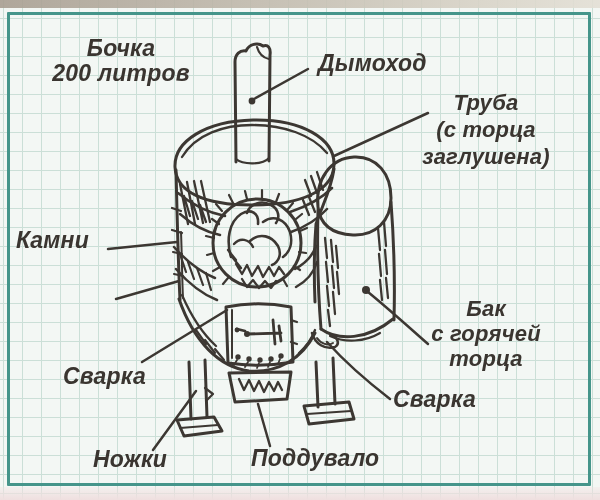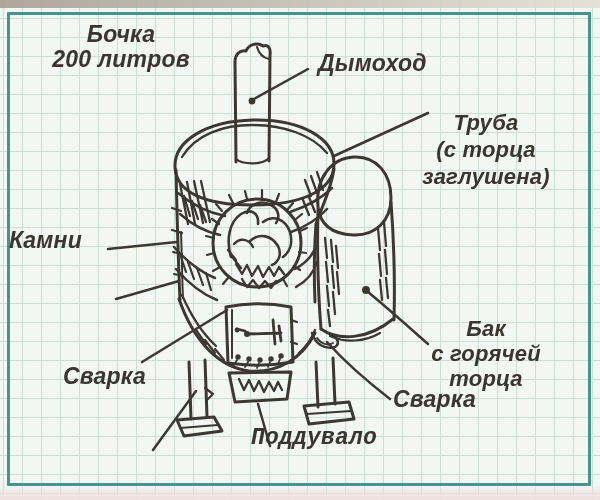--- a/index.html
+++ b/index.html
@@ -26,21 +26,21 @@
     position:absolute;left:7px;top:12px;width:584px;height:474px;
     box-sizing:border-box;border:3px solid #45958a;border-radius:1px;
   }
   svg.sketch{position:absolute;left:0;top:0;width:600px;height:500px;}
   .lbl{
     position:absolute;color:#3a3530;
     font-style:italic;font-weight:700;font-size:23px;line-height:25px;
     letter-spacing:.2px;white-space:pre-line;
   }
   .lbl.center{text-align:center;}
-  .lbl.small{font-size:22px;margin-top:20px;}
+  .lbl.small{font-size:22px;}
   .lbl-pipe{line-height:27px;}
 </style>
 </head>
 <body>
 
 <div class="scene">
 
   <div class="edge-top"></div>
   <div class="edge-bottom"></div>
   <div class="frame"></div>
@@ -145,36 +145,37 @@
       <path d="M108,249 L177,242"></path>
       <path d="M116,299 L179,281"></path>
       <path d="M142,362 L227,310"></path>
       <path d="M153,450 L196,391"></path>
       <path d="M258,404 L270,446"></path>
       <path d="M327,342 C345,362 368,382 390,399"></path>
       <path d="M368,292 C390,310 412,330 428,344"></path>
     </g>
   </svg>
 
-  <div class="lbl center" style="left:21px;top:22px;width:200px;">Бочка
+  <div class="lbl center" style="left:21px;top:36px;width:200px;">Бочка
 200 литров</div>
 
   <div class="lbl" style="left:318px;top:51px;">Дымоход</div>
 
   <div class="lbl center small lbl-pipe" style="left:396px;top:89px;width:180px;">Труба
 (с торца
 заглушена)</div>
 
-  <div class="lbl" style="left:9px;top:228px;">Камни</div>
+  <div class="lbl" style="left:16px;top:228px;">Камни</div>
 
 
   <div class="lbl" style="left:63px;top:364px;">Сварка</div>
 
+  <div class="lbl" style="left:93px;top:447px;">Ножки</div>
 
-  <div class="lbl" style="left:251px;top:426px;font-family:Liberation Mono, monospace;">Поддувало</div>
+  <div class="lbl" style="left:251px;top:446px;">Поддувало</div>
 
   <div class="lbl" style="left:393px;top:387px;">Сварка</div>
 
   <div class="lbl center small" style="left:406px;top:296px;width:160px;">Бак
 с горячей
 торца</div>
 
 </div>
 
 </body></html>

